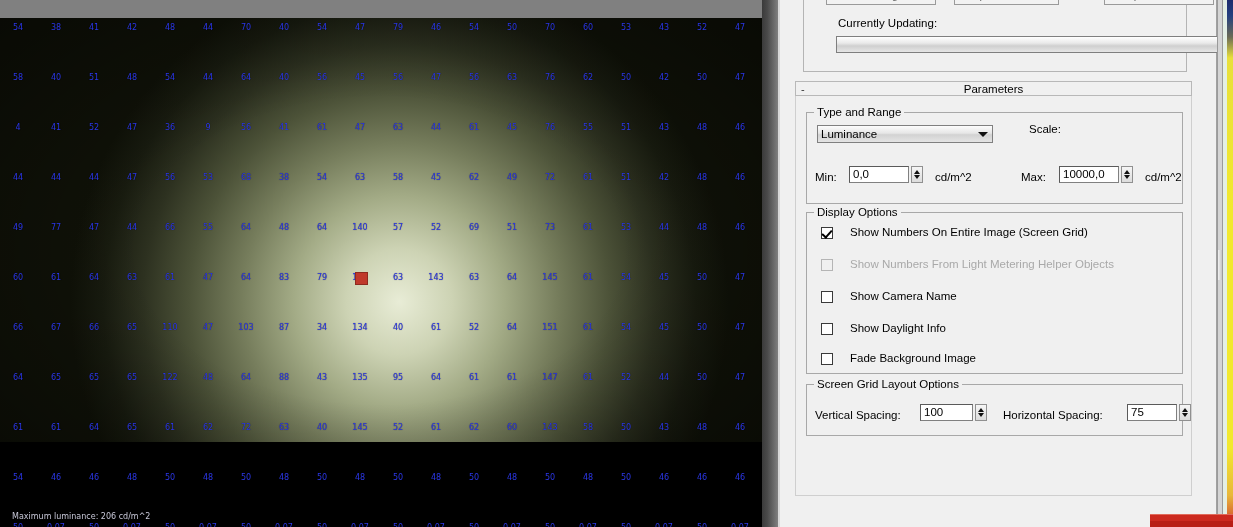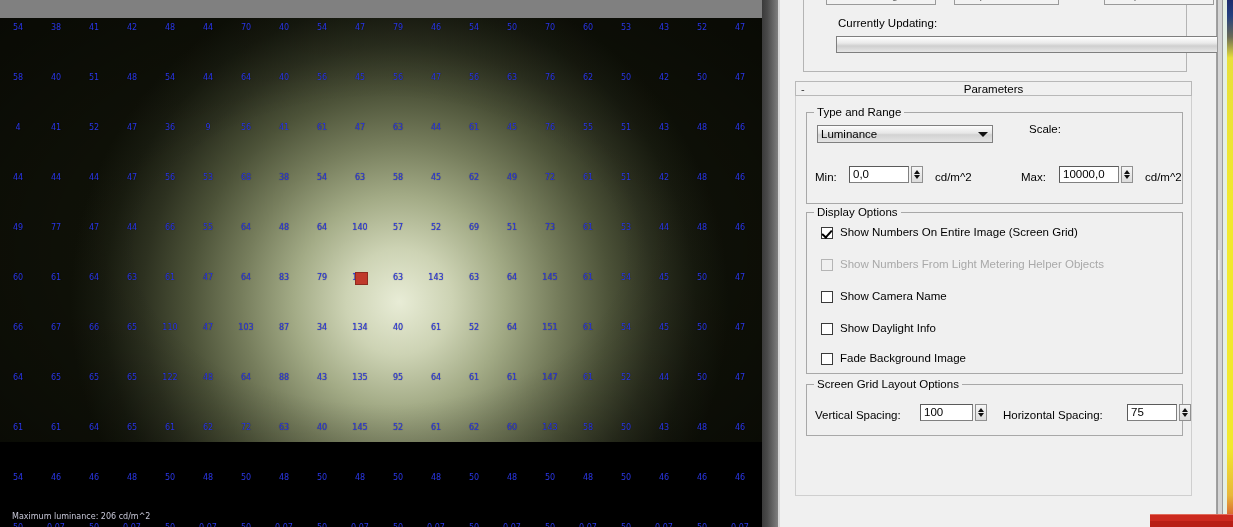--- a/index.html
+++ b/index.html
@@ -282,21 +282,21 @@
     content: "";
     position: absolute;
     left: 2px; top: 0px;
     width: 4px; height: 8px;
     border: solid #000;
     border-width: 0 2px 2px 0;
     transform: rotate(42deg);
   }
   .cbrow .cbl {
     position: absolute;
-    left: 19px; top: -1px;
+    left: 29px; top: -1px;
     font-size: 11.5px;
     white-space: nowrap;
   }
   .cbrow.disabled .cbl { color: #a9a9a9; }
   .cbrow.disabled .cbox { border-color: #b5b5b5; background: #f0f0f0; }
 
   
   #panel-scrollbar {
     position: absolute;
     left: 1217px; top: 0;

